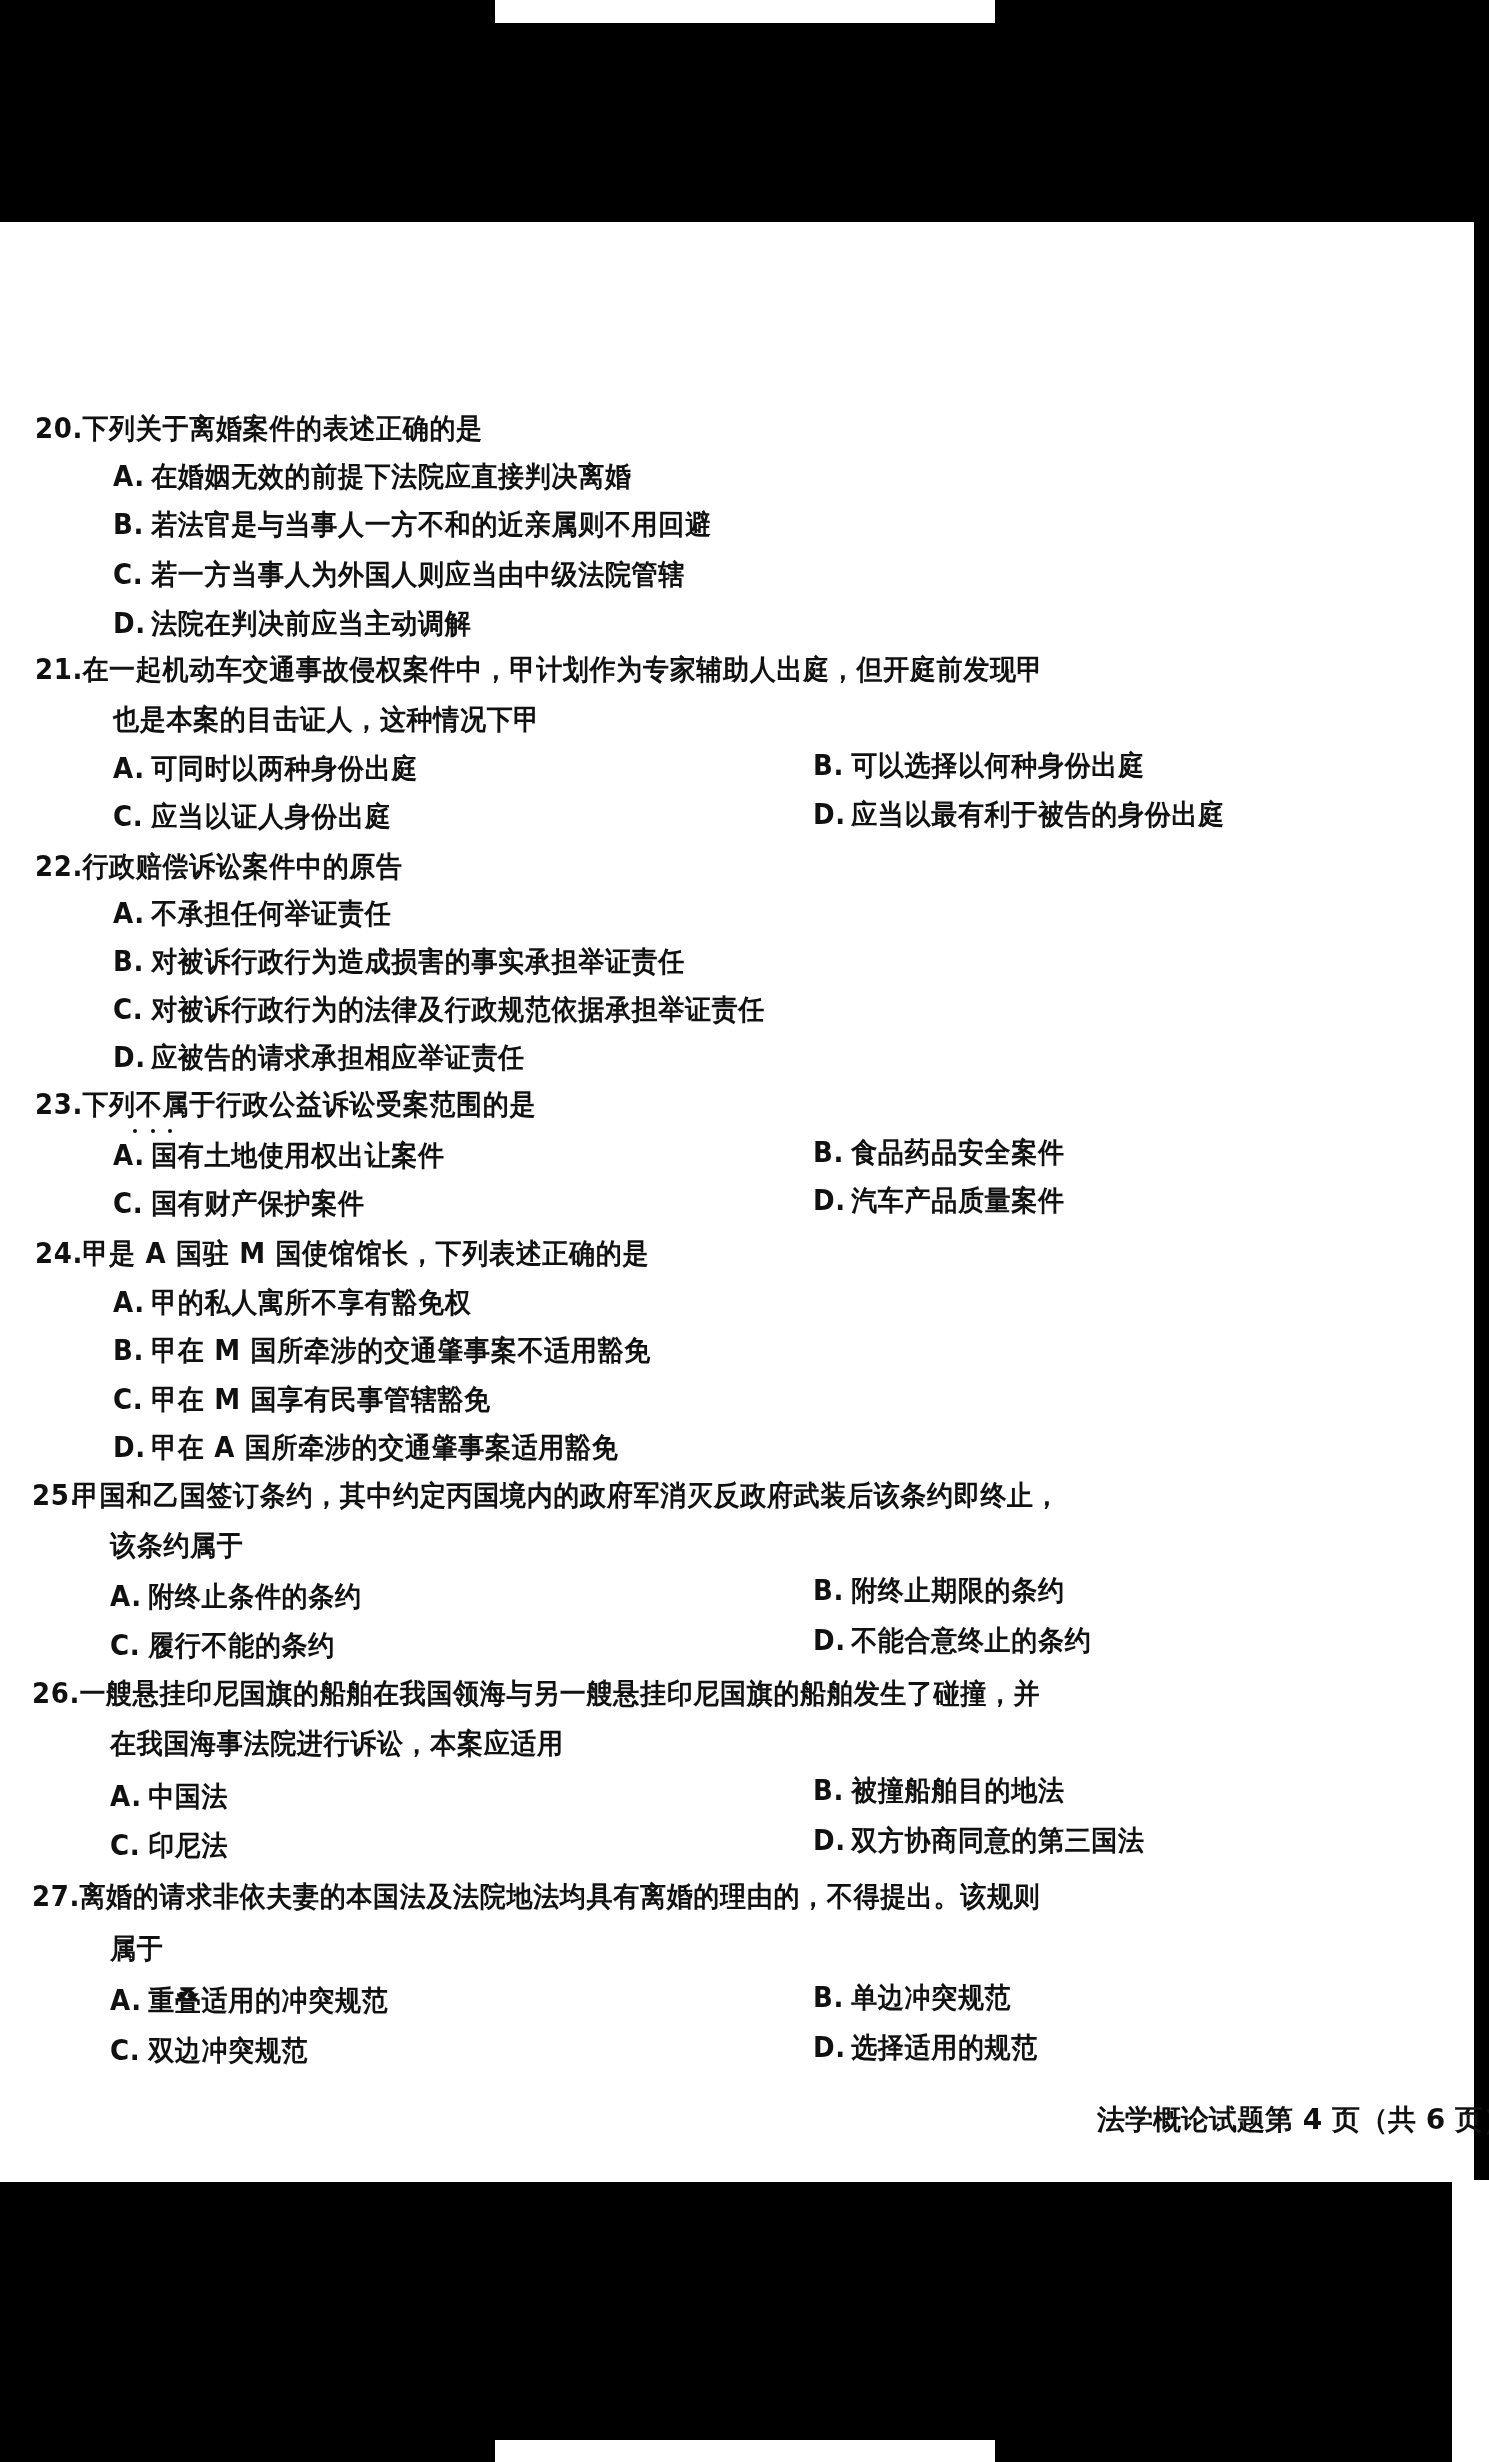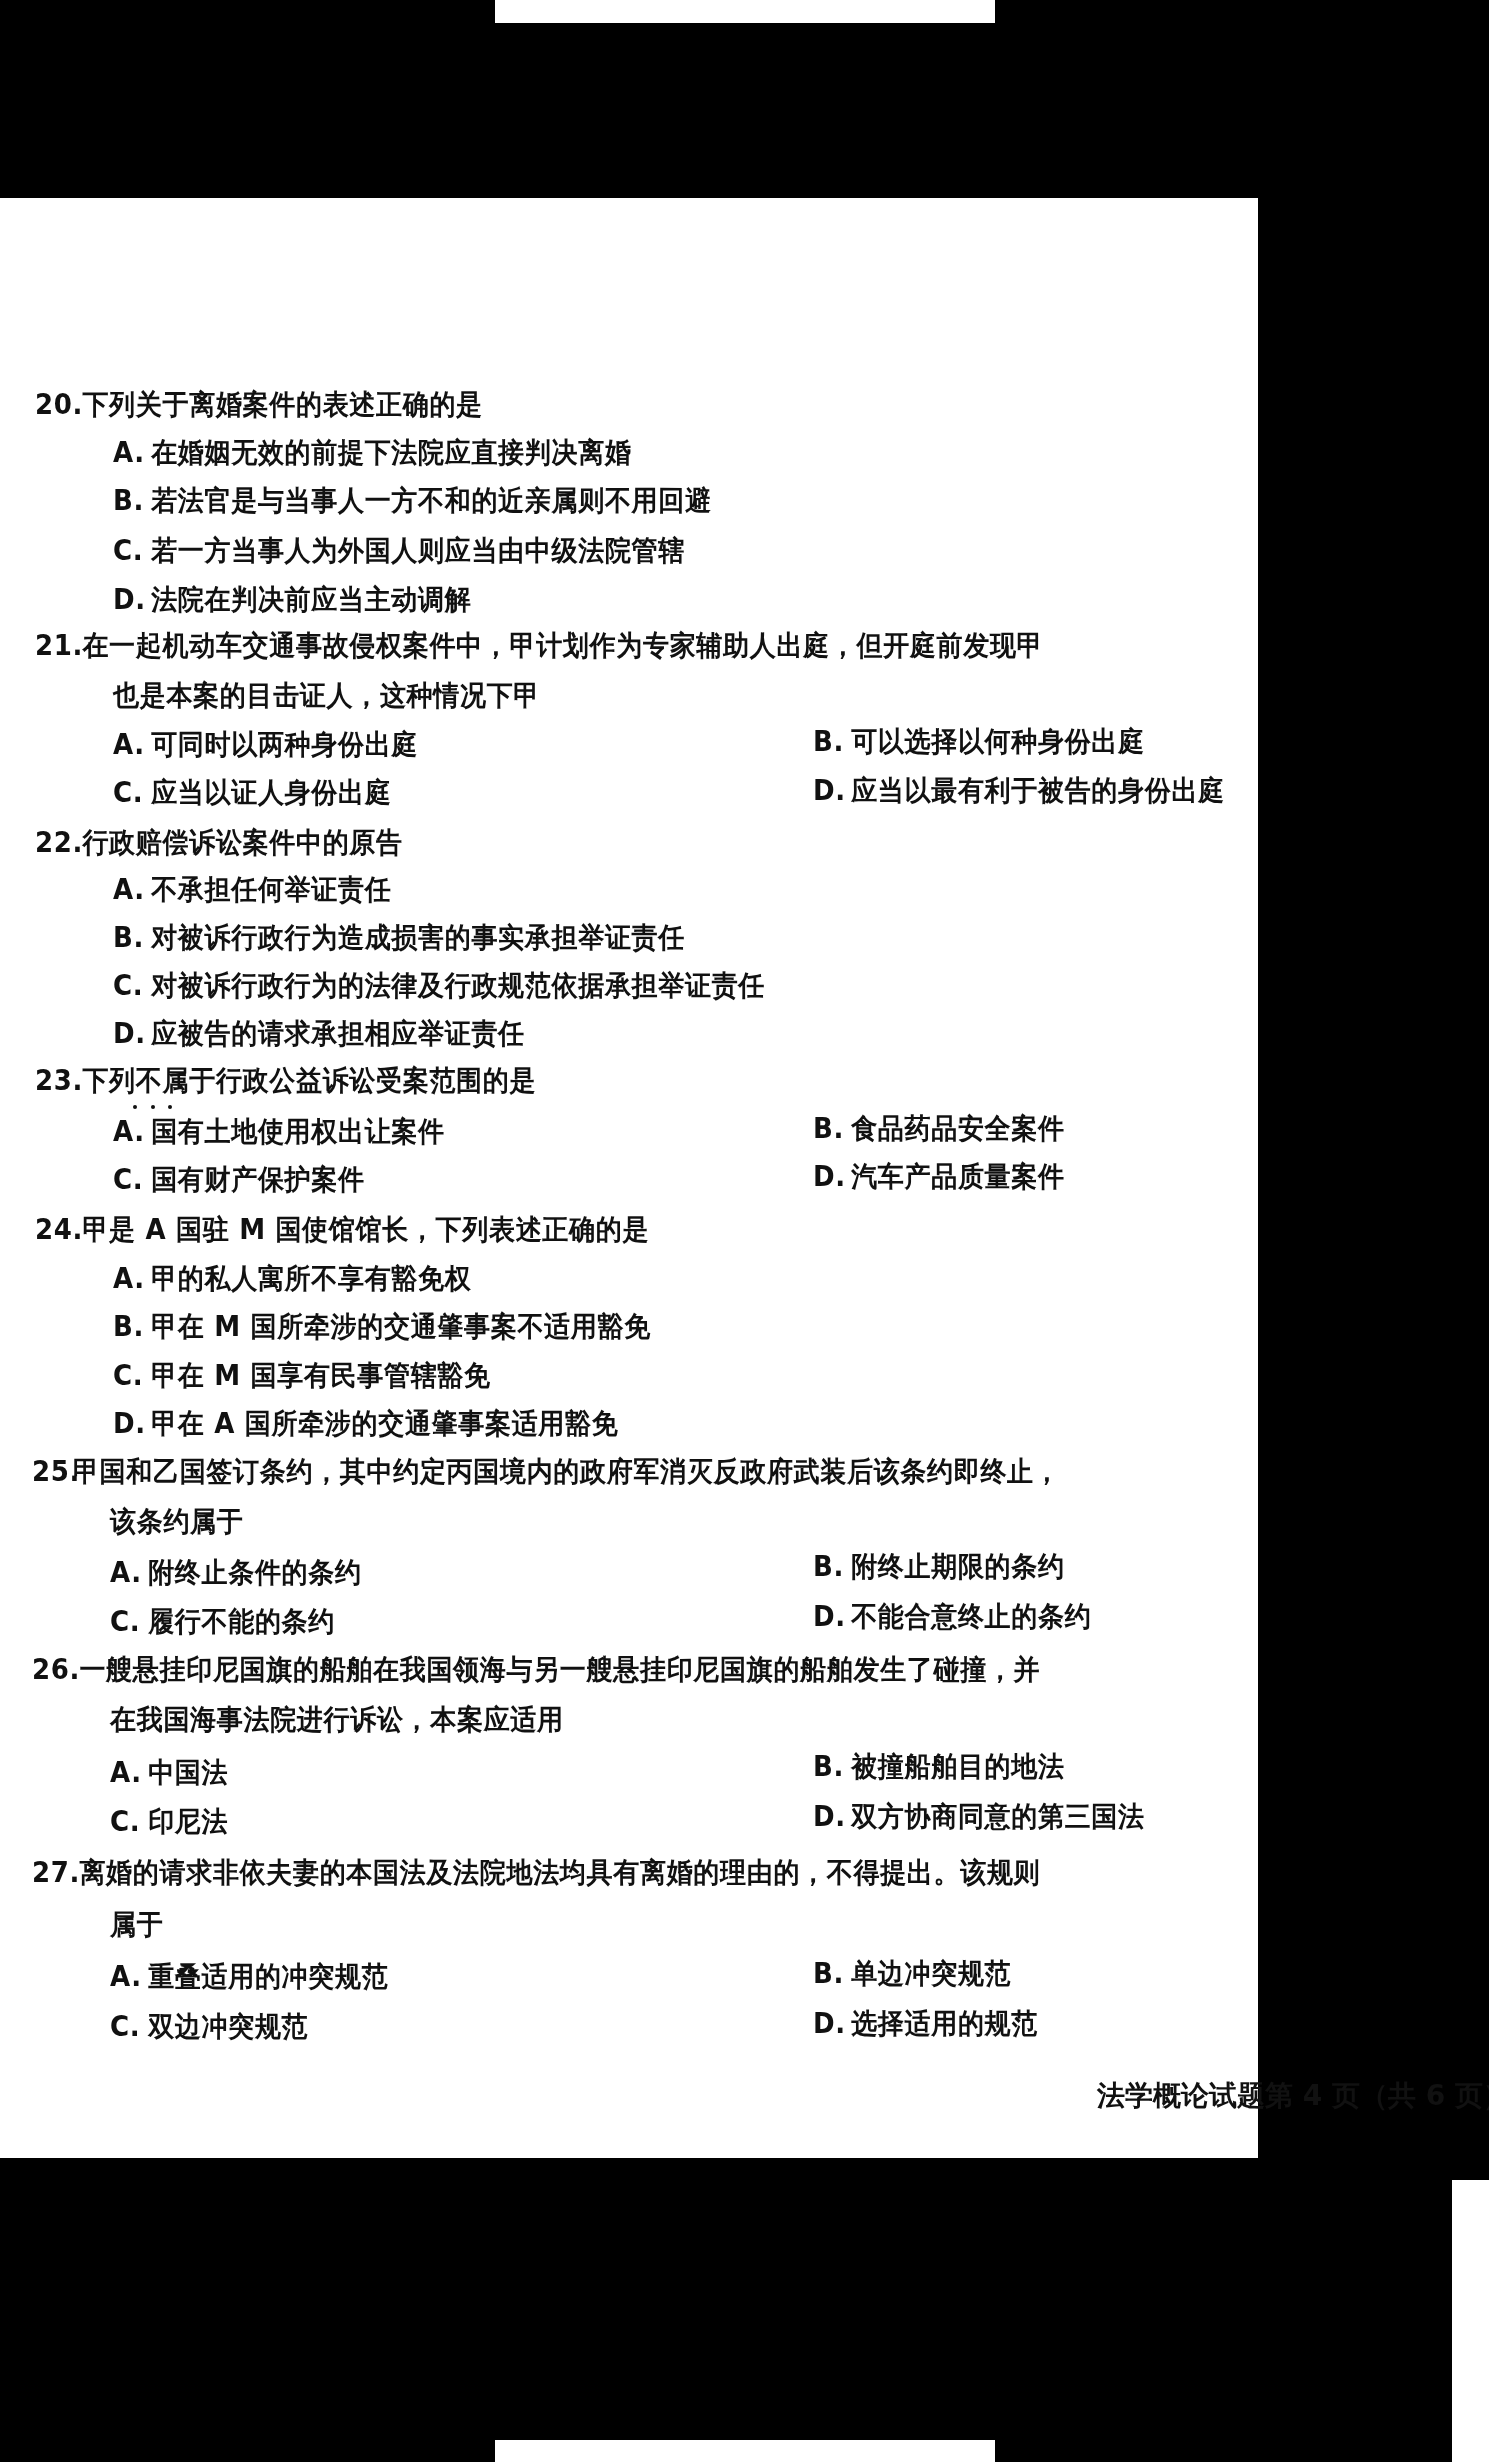--- a/index.html
+++ b/index.html
@@ -6,21 +6,21 @@
   body {
     width:1489px; height:2462px; position:relative; overflow:hidden;
     background:#000;
     font-family: "DejaVu Sans", "Liberation Sans", sans-serif;
     color:#111;
   }
   .notch-top { position:absolute; left:495px; top:0; width:500px; height:22.6px; background:#fff; }
   .notch-bottom { position:absolute; left:495px; top:2440px; width:500px; height:22.6px; background:#fff; }
   .right-strip { position:absolute; left:1452px; top:2180px; width:37px; height:282px; background:#fff; }
   .page {
-    position:absolute; left:0; top:198px; width:1258px; height:1960px;
+    position:absolute; left:0; top:222px; width:1474px; height:1960px;
     background:#fff;
   }
   .line {
     position:absolute; white-space:nowrap;
     font-size:28px; line-height:34px; letter-spacing:0.7px;
     font-weight:bold;
     transform:scaleX(0.93); transform-origin:left center;
   }
   .qnum { display:inline-block; width:51px; }
   .opt-letter { display:inline-block; width:41px; }

